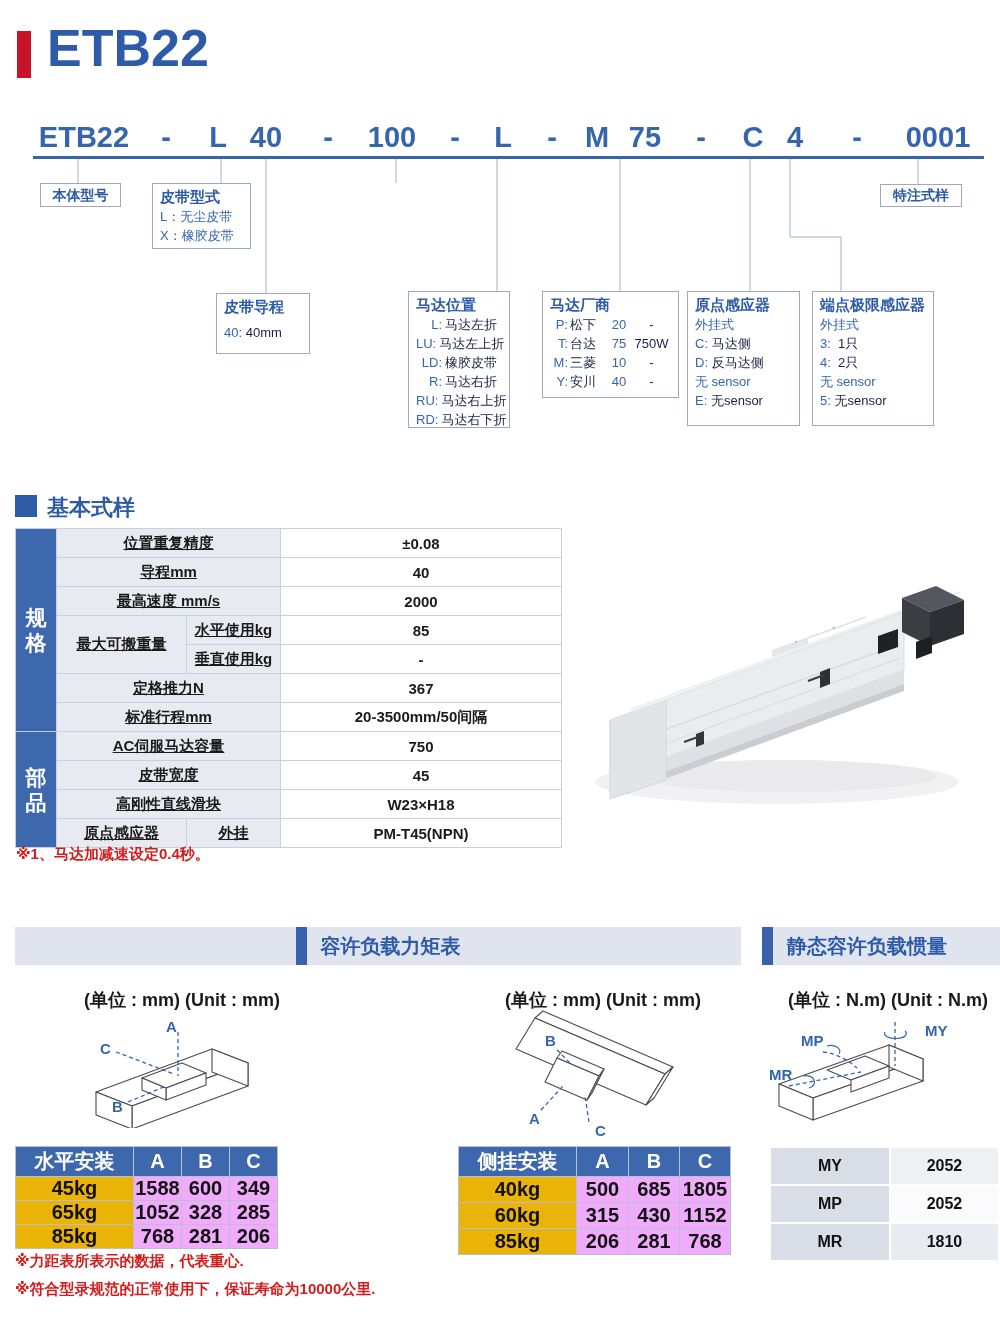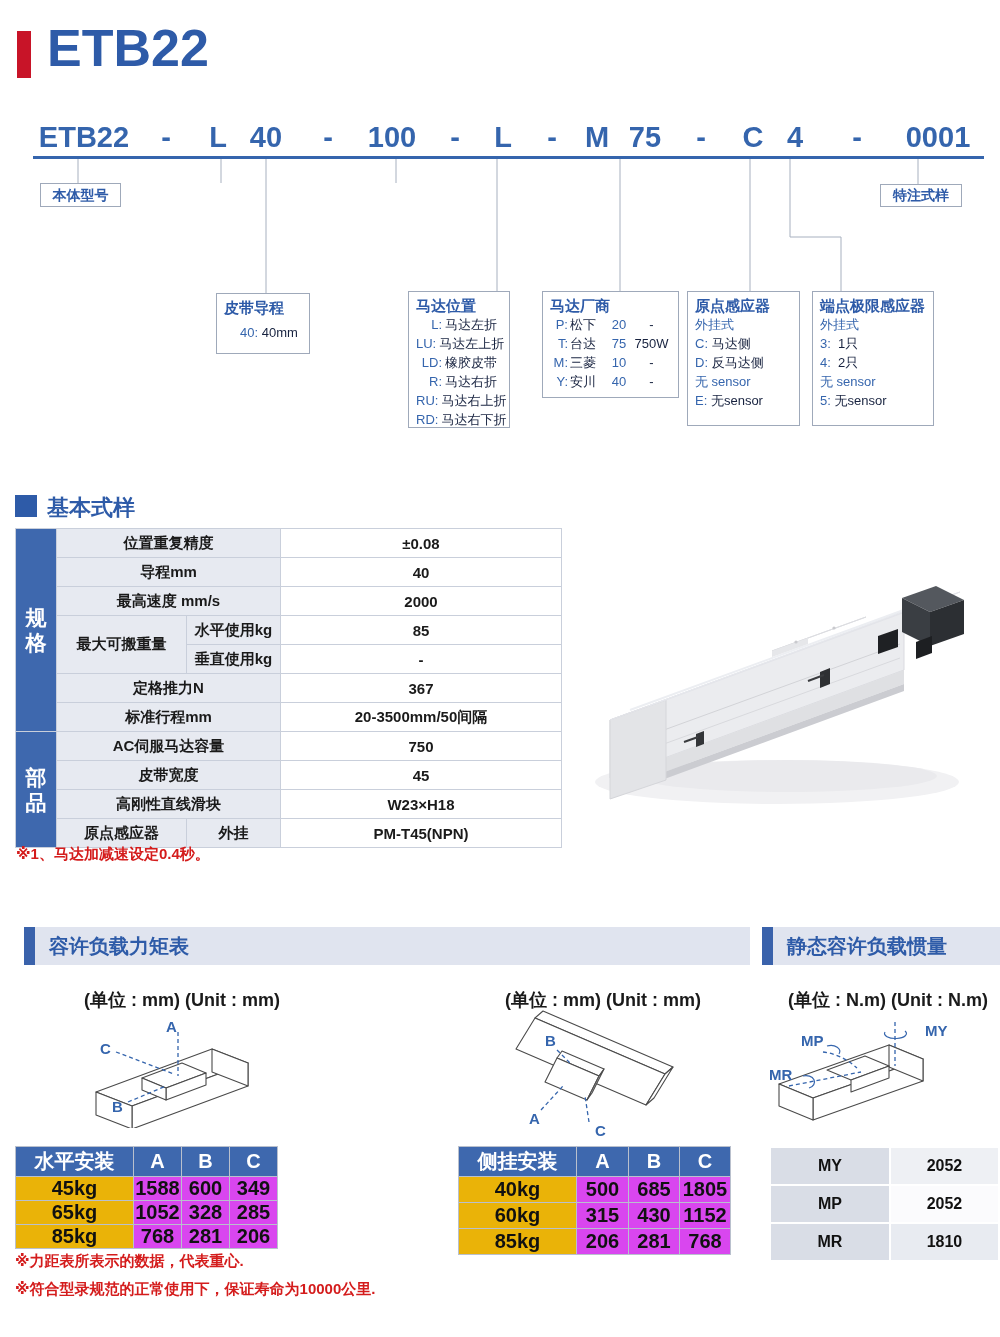--- a/index.html
+++ b/index.html
@@ -16,42 +16,42 @@
   .model-row .seg{position:absolute;top:0;transform:translateX(-50%);
                   font-size:29px;font-weight:bold;color:var(--code-blue,#3565ad);white-space:nowrap;}
   .underline{position:absolute;left:33px;top:156px;width:951px;height:3px;background:var(--code-blue,#3a67ad);}
 
   .connector-svg{position:absolute;left:0;top:159px;width:1000px;height:275px;}
   .connector-svg path{stroke:var(--line-gray,#a7b0bf);stroke-width:1;fill:none;}
 
   
   .callout{position:absolute;background:#fff;border:1px solid #9fa9ba;box-sizing:border-box;
            padding:4px 7px;}
-  .callout .t{font-weight:bold;color:var(--brand-blue,#2f5fa9);font-size:15px;line-height:19px;}
+  .callout .t{font-weight:bold;color:var(--brand-blue,#2f5fa9);font-size:15px;line-height:19px;font-family:Liberation Serif, serif;}
   .cl{font-size:13px;line-height:19px;color:var(--dark-text,#17223f);white-space:nowrap;}
   .cl .code{color:var(--code-blue,#3565ad);}
   .cl.all-blue{color:var(--code-blue,#3565ad);}
   .small-box{display:flex;align-items:center;justify-content:center;padding:0;}
   .small-box .t{font-size:14px;}
   .vrow{display:flex;}
   .vrow .code{width:18px;text-align:right;margin-right:2px;}
   .vrow .vname{width:36px;}
   .vrow .vnum{width:26px;text-align:center;color:var(--code-blue,#3565ad);}
   .vrow .vextra{flex:1;text-align:center;}
   .mrow{display:flex;}
   .mrow .code{width:26px;text-align:right;margin-right:3px;}
 
   
   .sec-square{position:absolute;left:15px;top:495px;width:22px;height:22px;background:var(--brand-blue,#2f5fa9);}
   .sec-title{position:absolute;left:47px;top:493px;font-size:22px;font-weight:bold;color:var(--brand-blue,#2f5fa9);}
 
   .spec-table{position:absolute;left:15px;top:528px;border-collapse:collapse;table-layout:fixed;}
   .spec-table td{border:1px solid #c9cfdb;height:28px;font-size:15px;font-weight:600;
                  color:#1a1a1a;text-align:center;padding:0 2px;overflow:hidden;}
-  .spec-table td.lbl{background:var(--label-cell-bg,#e7eaf1);}
+  .spec-table td.lbl{background:var(--label-cell-bg,#e7eaf1);text-decoration:underline;}
   .spec-table td.val{background:#fff;font-weight:600;}
   .spec-table td.band{background:var(--table-header-blue,#3e68ae);color:#fff;padding:0;}
   .band-inner{width:22px;margin:0 auto;font-size:21px;font-weight:bold;line-height:25px;
               word-break:break-all;white-space:pre-line;}
   .spec-table tr.gap td{border-top:1px solid #7f1d1d;}
   .spec-note{position:absolute;left:16px;top:845px;font-size:15px;font-weight:bold;color:var(--note-red,#d41c1c);}
 
   
   .product-svg{position:absolute;left:572px;top:548px;}
 
@@ -66,21 +66,21 @@
   .diagram .outline{fill:#fff;stroke:#4a4a4a;stroke-width:1.1;stroke-linejoin:round;}
   .diagram .dash{stroke:var(--code-blue,#3565ad);stroke-width:1.3;fill:none;stroke-dasharray:4 3;}
   .diagram .axis{stroke:var(--code-blue,#3565ad);stroke-width:1.2;fill:none;}
   .diagram text{font-size:15px;font-weight:bold;fill:var(--code-blue,#3565ad);
                 font-family:"Liberation Sans","DejaVu Sans",sans-serif;}
 
   
   .mt{position:absolute;border-collapse:collapse;table-layout:fixed;}
   .mt th,.mt td{border:1px solid #b9c0cd;font-size:20px;font-weight:bold;text-align:center;padding:0;}
   .mt th{background:var(--table-header-blue,#3e68ae);color:#fff;height:29px;}
-  .mt td{height:22px;color:#111;background:#d946ef;}
+  .mt td{height:22px;color:#111;background:#f0abfc;}
   .mt td.rl{background:#eab308;}
   .mt2 td{height:25px;}
 
   .it{position:absolute;border-collapse:collapse;table-layout:fixed;}
   .it td{border:2px solid #fff;height:34px;font-size:16px;font-weight:bold;color:#111;text-align:center;}
   .it td.il{background:#d9dde6;}
   .it tr:nth-child(1) td.iv{background:#eef0f4;}
   .it tr:nth-child(2) td.iv{background:#fbfbfd;}
   .it tr:nth-child(3) td.iv{background:#e8ebf1;}
 
@@ -123,29 +123,34 @@
     <path d="M620,0 V132"></path>
     <path d="M750,0 V132"></path>
     <path d="M790,0 V78 H841 V132"></path>
     <path d="M918,0 V25"></path>
   </svg>
 
   <div class="callout small-box" style="left:40px;top:183px;width:81px;height:24px;">
     <span class="t">本体型号</span>
   </div>
 
+  <div class="callout" style="left:152px;top:183px;width:99px;height:66px;">
+    <div class="t">皮带型式</div>
+    <div class="cl all-blue"><span class="code">L：</span><span>无尘皮带</span></div>
+    <div class="cl all-blue"><span class="code">X：</span><span>橡胶皮带</span></div>
+  </div>
 
 
   <div class="callout small-box" style="left:880px;top:184px;width:82px;height:23px;">
     <span class="t">特注式样</span>
   </div>
 
   <div class="callout" style="left:216px;top:293px;width:94px;height:61px;">
     <div class="t">皮带导程</div>
-    <div class="cl" style="margin-top:6px;margin-left:16px;"><span class="code">40:</span>&nbsp;<span>40mm</span></div>
+    <div class="cl" style="margin-top:6px;"><span class="code">40:</span>&nbsp;<span>40mm</span></div>
   </div>
 
   <div class="callout" style="left:408px;top:291px;width:102px;height:137px;">
     <div class="t">马达位置</div>
     <div class="cl mrow">
         <span class="code">L:</span>
         <span>马达左折</span>
       </div>
     <div class="cl mrow">
         <span class="code">LU:</span>
@@ -308,21 +313,21 @@
     <polygon points="358,64 392,52 392,86 358,98" fill="#2c2f33"></polygon>
     <polygon points="344,94 360,88 360,105 344,111" fill="#1d1f22"></polygon>
 
     <polygon points="306,88 326,81 326,99 306,106" fill="#1f2124"></polygon>
     <polygon points="248,124 258,120 258,136 248,140" fill="#2e3033"></polygon>
     <line x1="236" y1="133" x2="252" y2="127" stroke="#3a3c3f" stroke-width="2"></line>
     <polygon points="124,186 132,183 132,196 124,199" fill="#333538"></polygon>
     <line x1="112" y1="194" x2="126" y2="189" stroke="#3a3c3f" stroke-width="2"></line>
   </svg>
 
-  <div class="banner" style="left:24px;width:726px;">
+  <div class="banner" style="left:15px;width:726px;justify-content:center;">
     <div class="bar"></div>
     <div class="bt">容许负载力矩表</div>
   </div>
   <div class="banner" style="left:762px;width:238px;">
     <div class="bar"></div>
     <div class="bt">静态容许负载惯量</div>
   </div>
 
   <div class="unit-label" style="left:84px;top:988px;">(单位 : mm) (Unit : mm)</div>
   <div class="unit-label" style="left:505px;top:988px;">(单位 : mm) (Unit : mm)</div>

